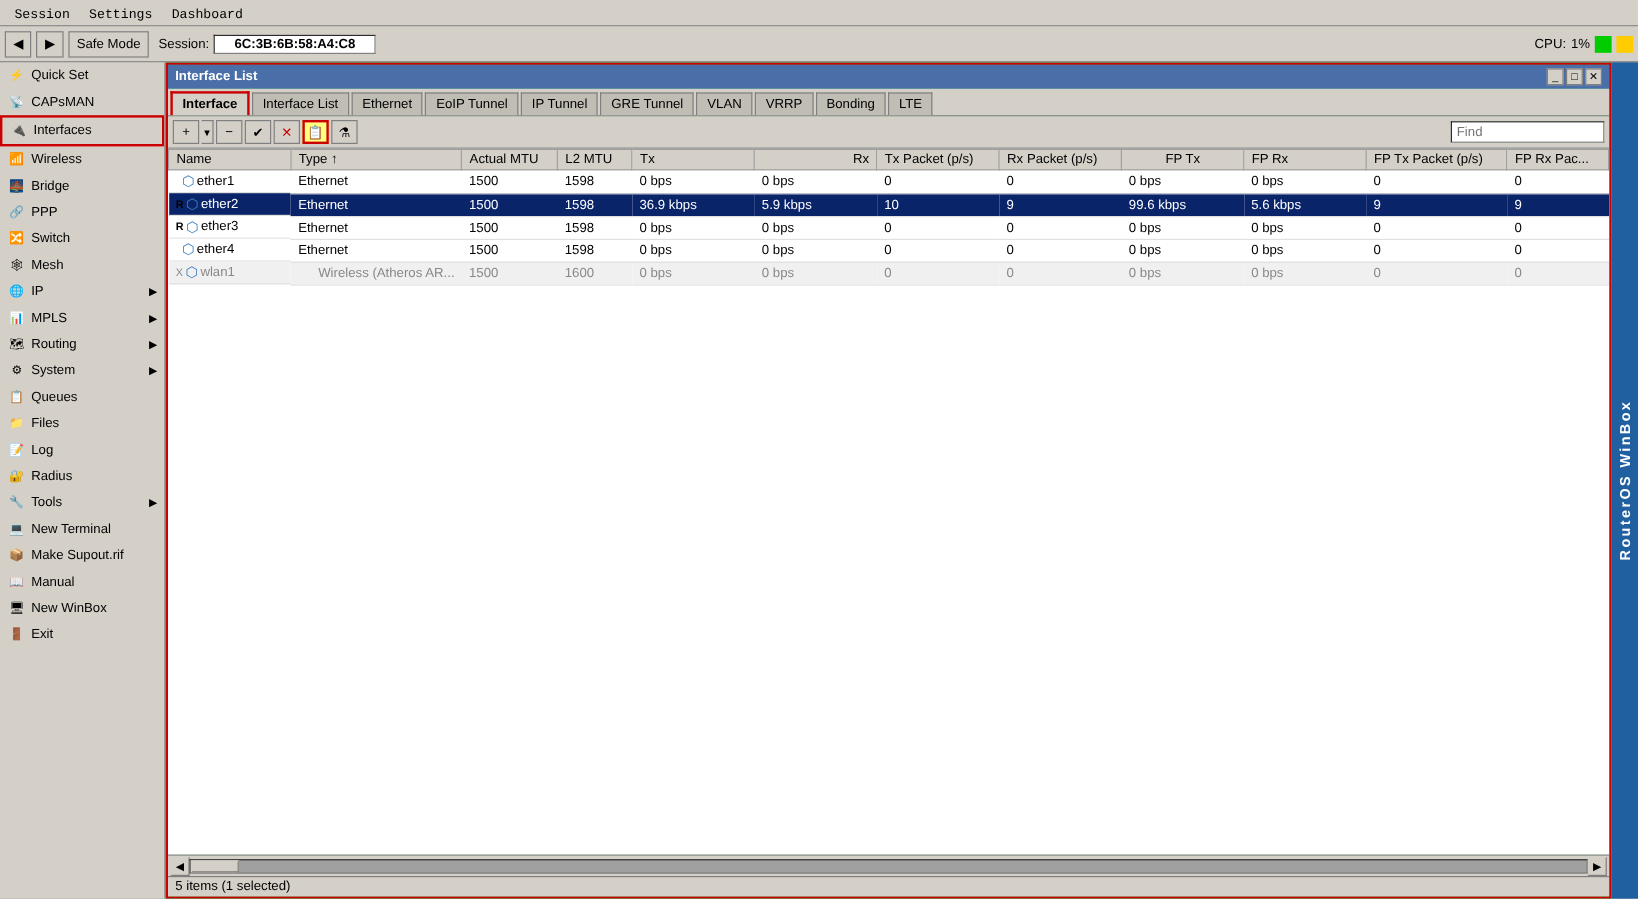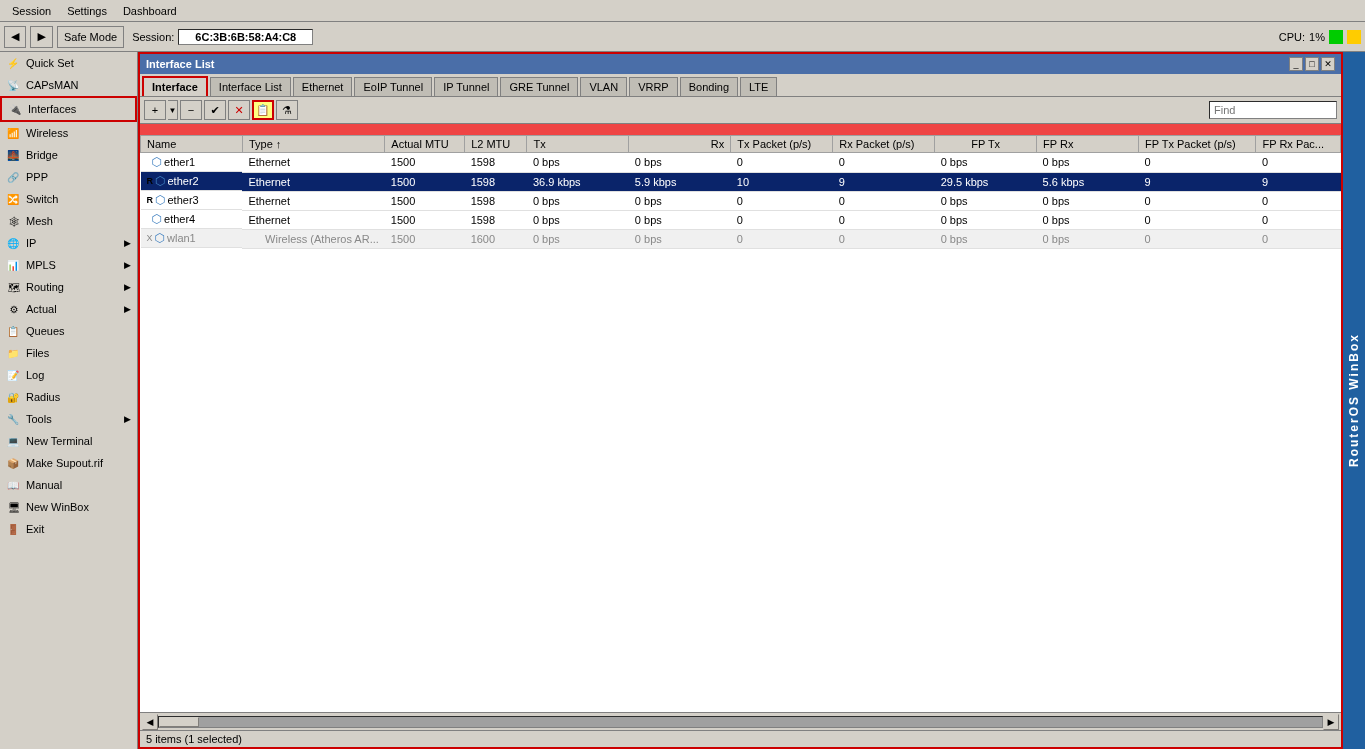--- a/index.html
+++ b/index.html
@@ -1,19 +1,19 @@
 <!DOCTYPE html>
 <html><head>
   <meta charset="utf-8">
   <style>
     * { box-sizing: border-box; margin: 0; padding: 0; }
     body { font-family: 'Segoe UI', Tahoma, Geneva, Verdana, sans-serif; font-size: 11px; background: #a0a0a0; overflow: hidden; height: 749px; width: 1365px; }
 
     
-    .menubar { background: #d4d0c8; border-bottom: 1px solid #808080; display: flex; align-items: center; height: 22px; padding: 0 4px; }
+    .menubar { background: #d4d0c8; border-bottom: 1px solid #808080; display: flex; align-items: flex-end; height: 22px; padding: 0 4px; font-family: Liberation Mono, monospace; }
     .menubar-item { padding: 2px 8px; cursor: pointer; color: #000; }
 
     
     .toolbar { background: #d4d0c8; border-bottom: 1px solid #808080; display: flex; align-items: center; height: 30px; padding: 2px 4px; gap: 4px; }
     .toolbar-btn { background: #d4d0c8; border: 1px solid #808080; padding: 2px 6px; cursor: pointer; font-size: 11px; height: 22px; display: flex; align-items: center; }
     .session-label { font-size: 11px; color: #000; margin-left: 4px; }
     .session-value { font-size: 11px; color: #000; font-weight: bold; background: #fff; border: 1px inset #808080; padding: 1px 16px; }
     .cpu-indicator { margin-left: auto; display: flex; align-items: center; gap: 4px; font-size: 11px; }
     .cpu-green { width: 14px; height: 14px; background: #00cc00; }
     .cpu-yellow { width: 14px; height: 14px; background: #ffcc00; }
@@ -24,41 +24,41 @@
     
     .sidebar { width: 138px; background: #d4d0c8; border-right: 1px solid #808080; display: flex; flex-direction: column; overflow-y: auto; }
     .sidebar-item { display: flex; align-items: center; padding: 3px 6px; cursor: pointer; gap: 4px; font-size: 11px; color: #000; white-space: nowrap; }
     .sidebar-icon { width: 16px; height: 16px; display: inline-flex; align-items: center; justify-content: center; font-size: 10px; flex-shrink: 0; }
     .sidebar-arrow { margin-left: auto; font-size: 9px; }
 
     
     .winbox-label { writing-mode: vertical-rl; transform: rotate(180deg); background: #2060a0; color: #fff; font-size: 12px; font-weight: bold; padding: 8px 4px; letter-spacing: 2px; min-width: 22px; display: flex; align-items: center; justify-content: center; }
 
     
-    .content { flex: 1; background: #ef4444; position: relative; overflow: hidden; }
+    .content { flex: 1; background: #22c55e; position: relative; overflow: hidden; }
 
     
     .panel { position: absolute; top: 0; left: 0; right: 0; bottom: 0; display: flex; flex-direction: column; }
     .panel-titlebar { background: #4a6ea8; color: #fff; padding: 3px 6px; display: flex; align-items: center; justify-content: space-between; font-size: 11px; font-weight: bold; }
     .panel-titlebar-buttons { display: flex; gap: 2px; }
     .panel-titlebar-btn { width: 14px; height: 14px; background: #d4d0c8; border: 1px solid #808080; cursor: pointer; font-size: 9px; display: flex; align-items: center; justify-content: center; }
 
     
     .tabs { background: #d4d0c8; border-bottom: 1px solid #808080; display: flex; align-items: flex-end; padding: 2px 2px 0; }
     .tab { padding: 3px 8px; border: 1px solid #808080; border-bottom: none; cursor: pointer; background: #c0bdb5; font-size: 11px; margin-right: 2px; }
     .tab.active { background: #d4d0c8; font-weight: bold; border: 2px solid #cc0000; border-bottom: none; z-index: 1; }
 
     
     .action-toolbar { background: #d4d0c8; border-bottom: 1px solid #808080; display: flex; align-items: center; padding: 3px 4px; gap: 2px; }
     .action-btn { background: #d4d0c8; border: 1px solid #808080; width: 22px; height: 20px; cursor: pointer; display: flex; align-items: center; justify-content: center; font-size: 11px; }
     .action-btn-dropdown { background: #d4d0c8; border: 1px solid #808080; height: 20px; width: 10px; cursor: pointer; display: flex; align-items: center; justify-content: center; font-size: 8px; border-left: none; }
     .search-box { margin-left: auto; border: 1px inset #808080; background: #fff; padding: 2px 4px; font-size: 11px; width: 128px; }
 
     
-    .table-wrapper { flex: 1; overflow: auto; background: #fff; position: relative; margin-top: 11px; }
+    .table-wrapper { flex: 1; overflow: auto; background: #fff; position: relative; }
     table { width: 100%; border-collapse: collapse; font-size: 11px; }
     thead tr { background: #d4d0c8; }
     th { border: 1px solid #a0a0a0; padding: 2px 6px; text-align: left; font-weight: normal; white-space: nowrap; cursor: pointer; user-select: none; }
     td { border-bottom: 1px solid #e0e0e0; padding: 2px 6px; white-space: nowrap; }
     tr.selected { background: #0a246a; color: #fff; }
     tr.row-normal { background: #fff; }
     tr.row-disabled { background: #f0f0f0; color: #888; }
 
     
     .status-bar { background: #d4d0c8; border-top: 1px solid #808080; padding: 2px 6px; font-size: 11px; }
@@ -149,21 +149,21 @@
       <span>MPLS</span>
       <span class="sidebar-arrow">▶</span>
     </div>
     <div class="sidebar-item">
       <span class="sidebar-icon">🗺</span>
       <span>Routing</span>
       <span class="sidebar-arrow">▶</span>
     </div>
     <div class="sidebar-item">
       <span class="sidebar-icon">⚙</span>
-      <span>Actual</span>
+      <span>System</span>
       <span class="sidebar-arrow">▶</span>
     </div>
     <div class="sidebar-item">
       <span class="sidebar-icon">📋</span>
       <span>Queues</span>
     </div>
     <div class="sidebar-item">
       <span class="sidebar-icon">📁</span>
       <span>Files</span>
     </div>
@@ -277,21 +277,21 @@
                   <span class="iface-icon">⬡</span>
                   <span>ether2</span>
                 </td>
                 <td>Ethernet</td>
                 <td>1500</td>
                 <td>1598</td>
                 <td>36.9 kbps</td>
                 <td>5.9 kbps</td>
                 <td>10</td>
                 <td>9</td>
-                <td>29.5 kbps</td>
+                <td>99.6 kbps</td>
                 <td>5.6 kbps</td>
                 <td>9</td>
                 <td>9</td>
               </tr>
               <tr class="row-normal">
                 <td style="display: flex; align-items: center; gap: 2px;">
                   <span class="flag-r">R</span>
                   <span class="iface-icon">⬡</span>
                   <span>ether3</span>
                 </td>

